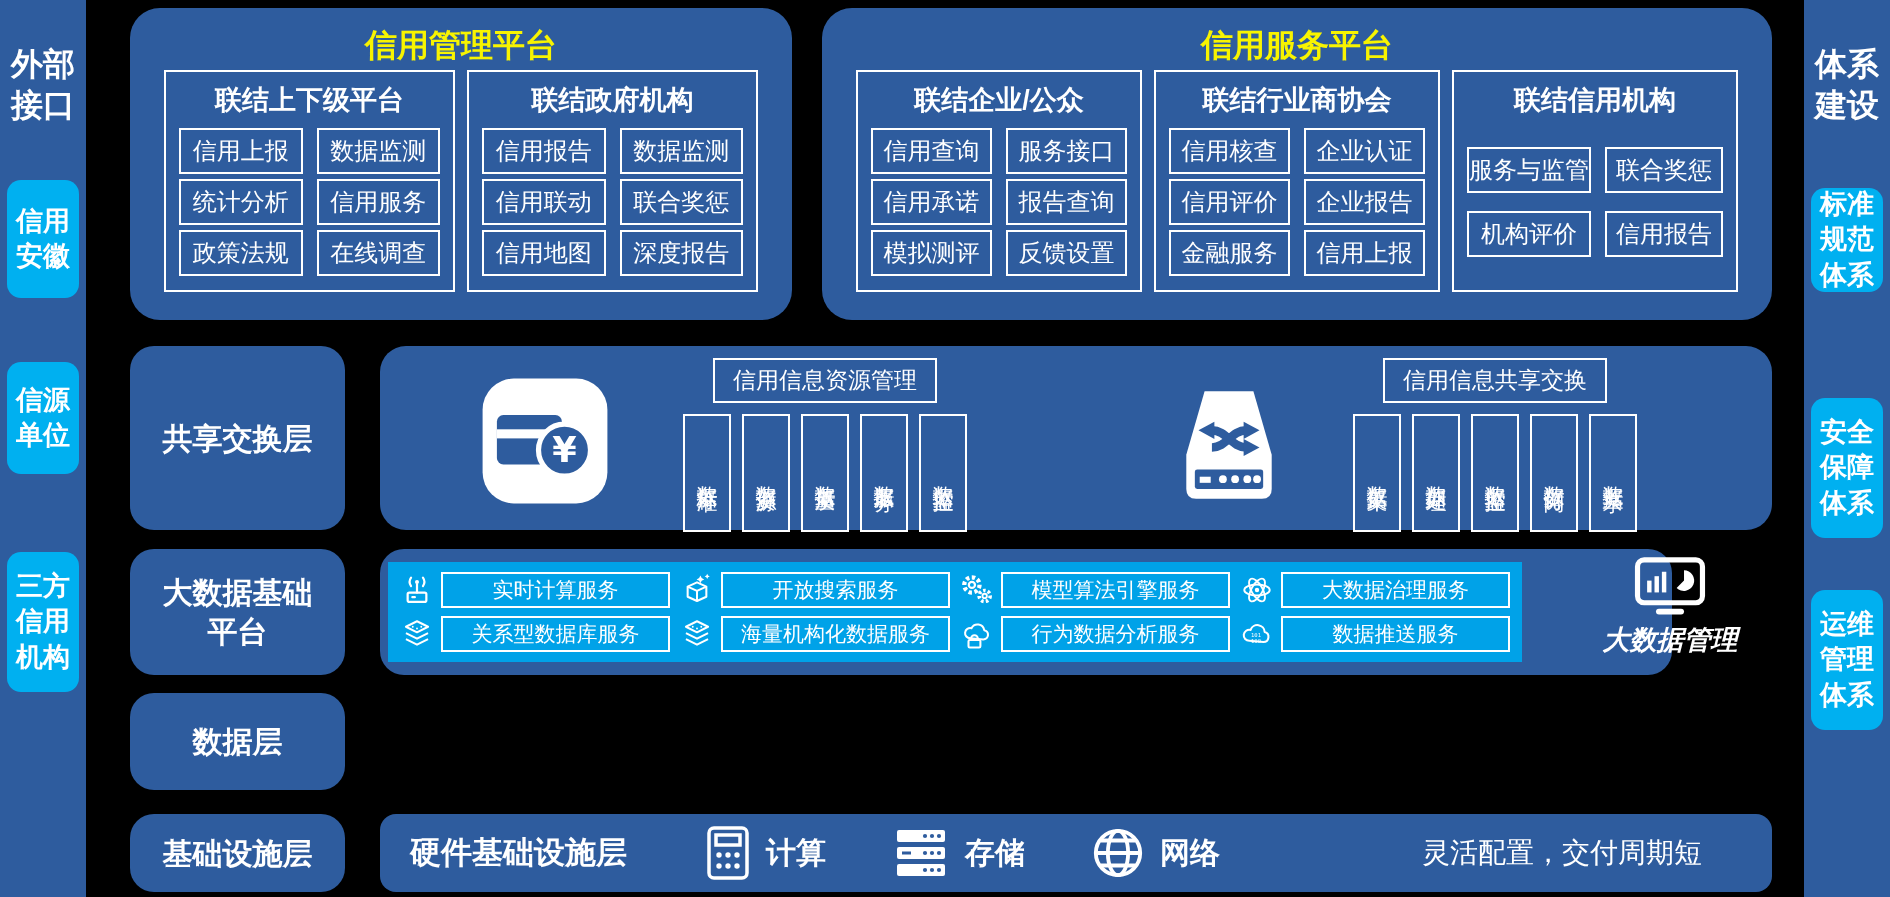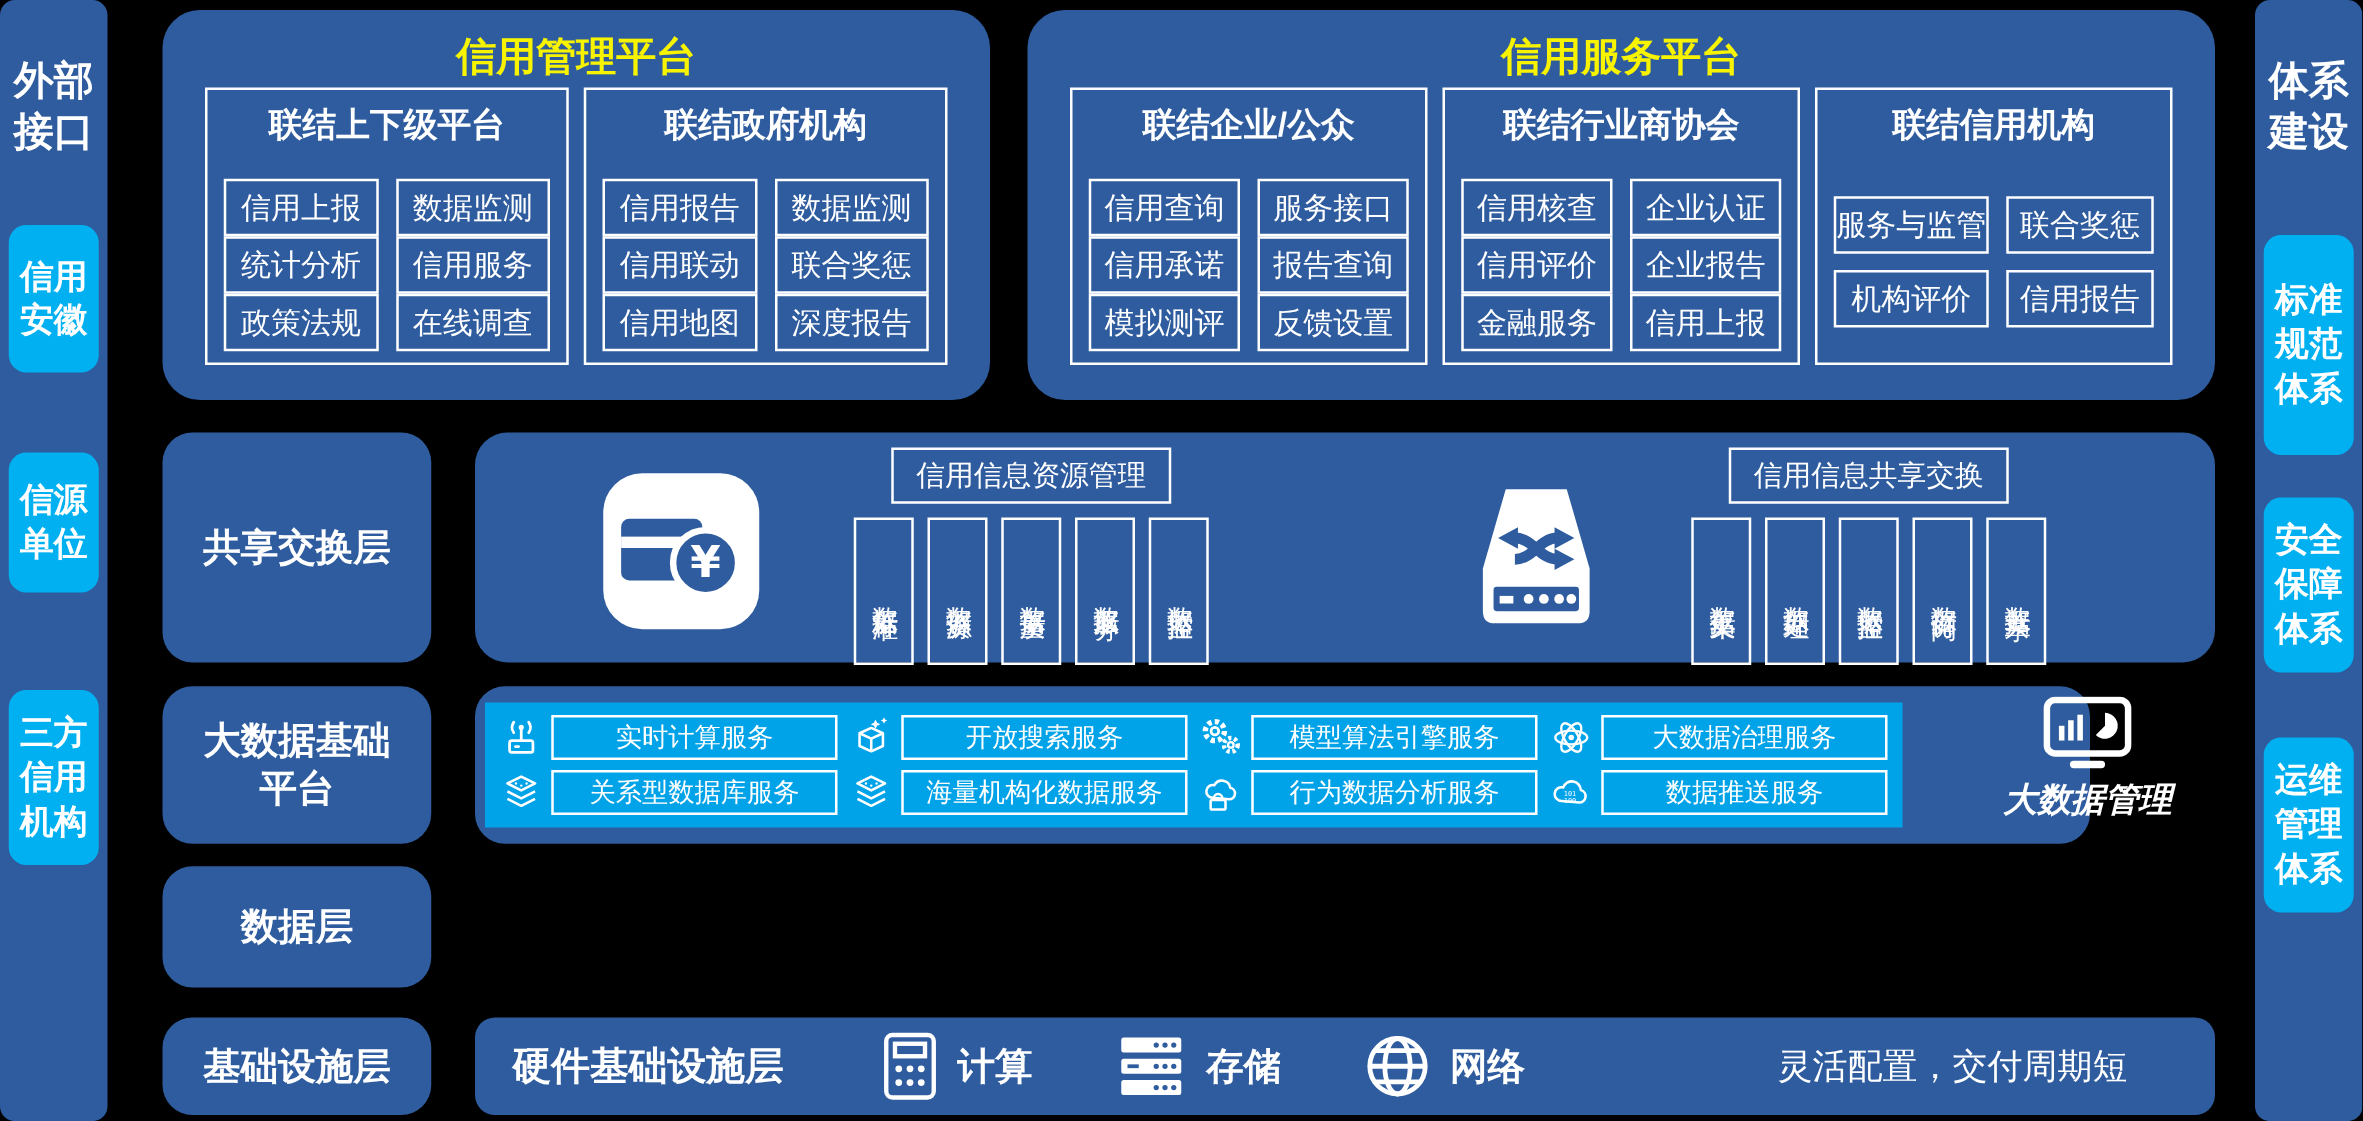--- a/index.html
+++ b/index.html
@@ -2,42 +2,42 @@
 <html style="--panel: #2e5c9e; --cyan: #00b0f0; --cyan2: #00a2e8; --yellow: #f8f400; --bg: #000000;"><head>
 <meta charset="utf-8">
 <style>
   :root{
     --panel:#2e5c9e; --cyan:#00b0f0; --cyan2:#00a2e8; --yellow:#f8f400; --bg:#000000;
   }
   html,body{margin:0;padding:0;background:#000;}
   .canvas{position:relative;width:1890px;height:897px;background:var(--bg);overflow:hidden;
           font-family:"Liberation Sans",sans-serif;color:#fff;}
   
-  .sidebar{position:absolute;top:0;height:897px;width:86px;background:var(--panel);border-radius:12px;font-family:Liberation Serif, serif;}
+  .sidebar{position:absolute;top:0;height:897px;width:86px;background:var(--panel);border-radius:0;font-family:Liberation Serif, serif;}
   .sidebar-left{left:0;}
   .sidebar-right{left:1804px;}
   .sidebar-title{margin-top:44px;text-align:center;font-size:32px;font-weight:bold;line-height:1.28;white-space:pre-line;}
   .sboxes{position:absolute;inset:0;}
   .sbox{position:absolute;left:7px;width:72px;background:var(--cyan);border-radius:14px;
         display:flex;align-items:center;justify-content:center;text-align:center;
         font-size:27px;font-weight:bold;line-height:1.3;white-space:pre-line;}
   .sidebar-left  .sbox:nth-child(1){top:180px;height:118px}
   .sidebar-left  .sbox:nth-child(2){top:362px;height:112px}
   .sidebar-left  .sbox:nth-child(3){top:552px;height:140px}
-  .sidebar-right .sbox:nth-child(1){top:188px;height:176px}
+  .sidebar-right .sbox:nth-child(1){top:188px;height:104px}
   .sidebar-right .sbox:nth-child(2){top:398px;height:140px}
   .sidebar-right .sbox:nth-child(3){top:590px;height:140px}
   
   .panel{position:absolute;background:var(--panel);border-radius:30px;}
   
   .platform-a{left:130px;top:8px;width:662px;height:312px;}
   .platform-b{left:822px;top:8px;width:950px;height:312px;}
   .platform-title{margin:16px 0 0;text-align:center;font-size:32px;font-weight:bold;color:var(--yellow);}
   .groups{position:absolute;left:34px;right:34px;top:62px;bottom:28px;display:flex;gap:12px;}
-  .group{flex:1;border:2px solid #fff;padding:4px 13px 14px;display:flex;flex-direction:column;min-width:0;gap:15px;}
+  .group{flex:1;border:2px solid #fff;padding:4px 13px 14px;display:flex;flex-direction:column;min-width:0;}
   .group-title{text-align:center;font-size:27px;font-weight:bold;padding:6px 0 10px;white-space:nowrap;}
   .group-cells{flex:1;display:grid;grid-template-columns:1fr 1fr;column-gap:14px;grid-auto-rows:46px;align-content:space-between;}
   .group-cells.rows-2{align-content:space-evenly;}
   .cell{border:2px solid #fff;display:flex;align-items:center;justify-content:center;font-size:24px;white-space:nowrap;}
   
   .row-label{position:absolute;left:130px;width:215px;background:var(--panel);border-radius:24px;
              display:flex;align-items:center;justify-content:center;text-align:center;
              font-size:30px;font-weight:bold;line-height:1.3;white-space:pre-line;}
   
   .share-label{top:346px;height:184px}

